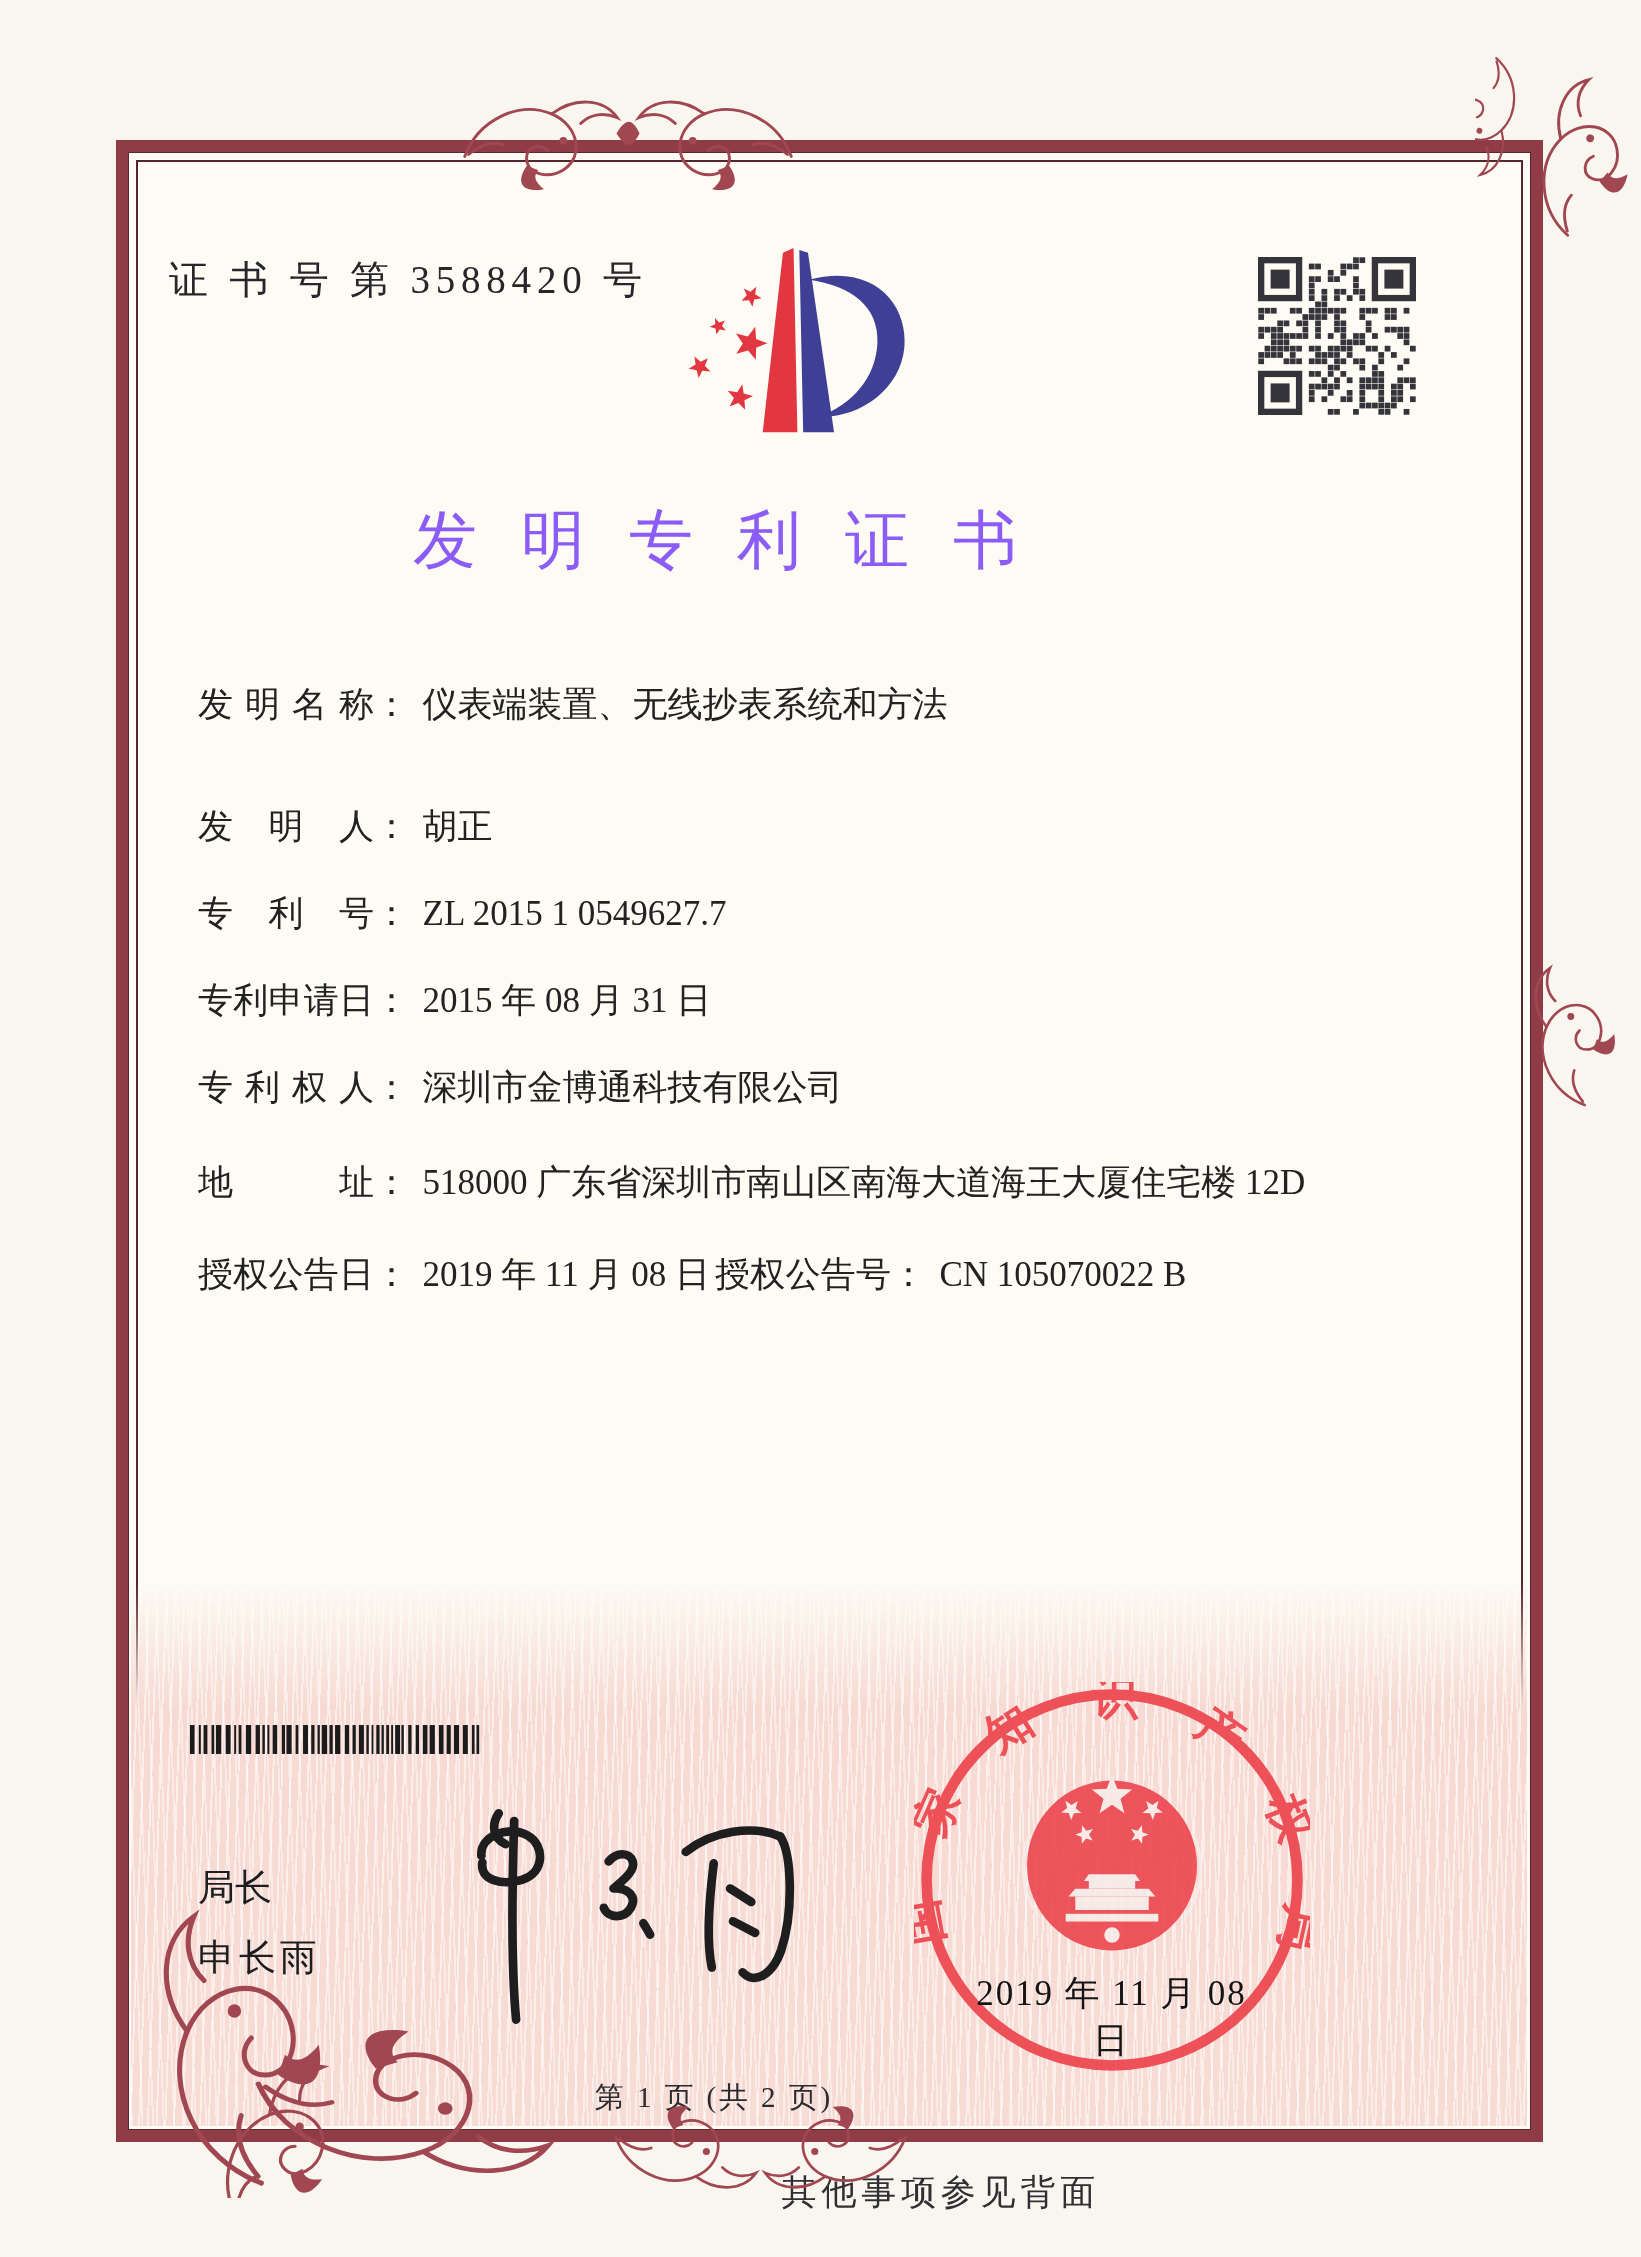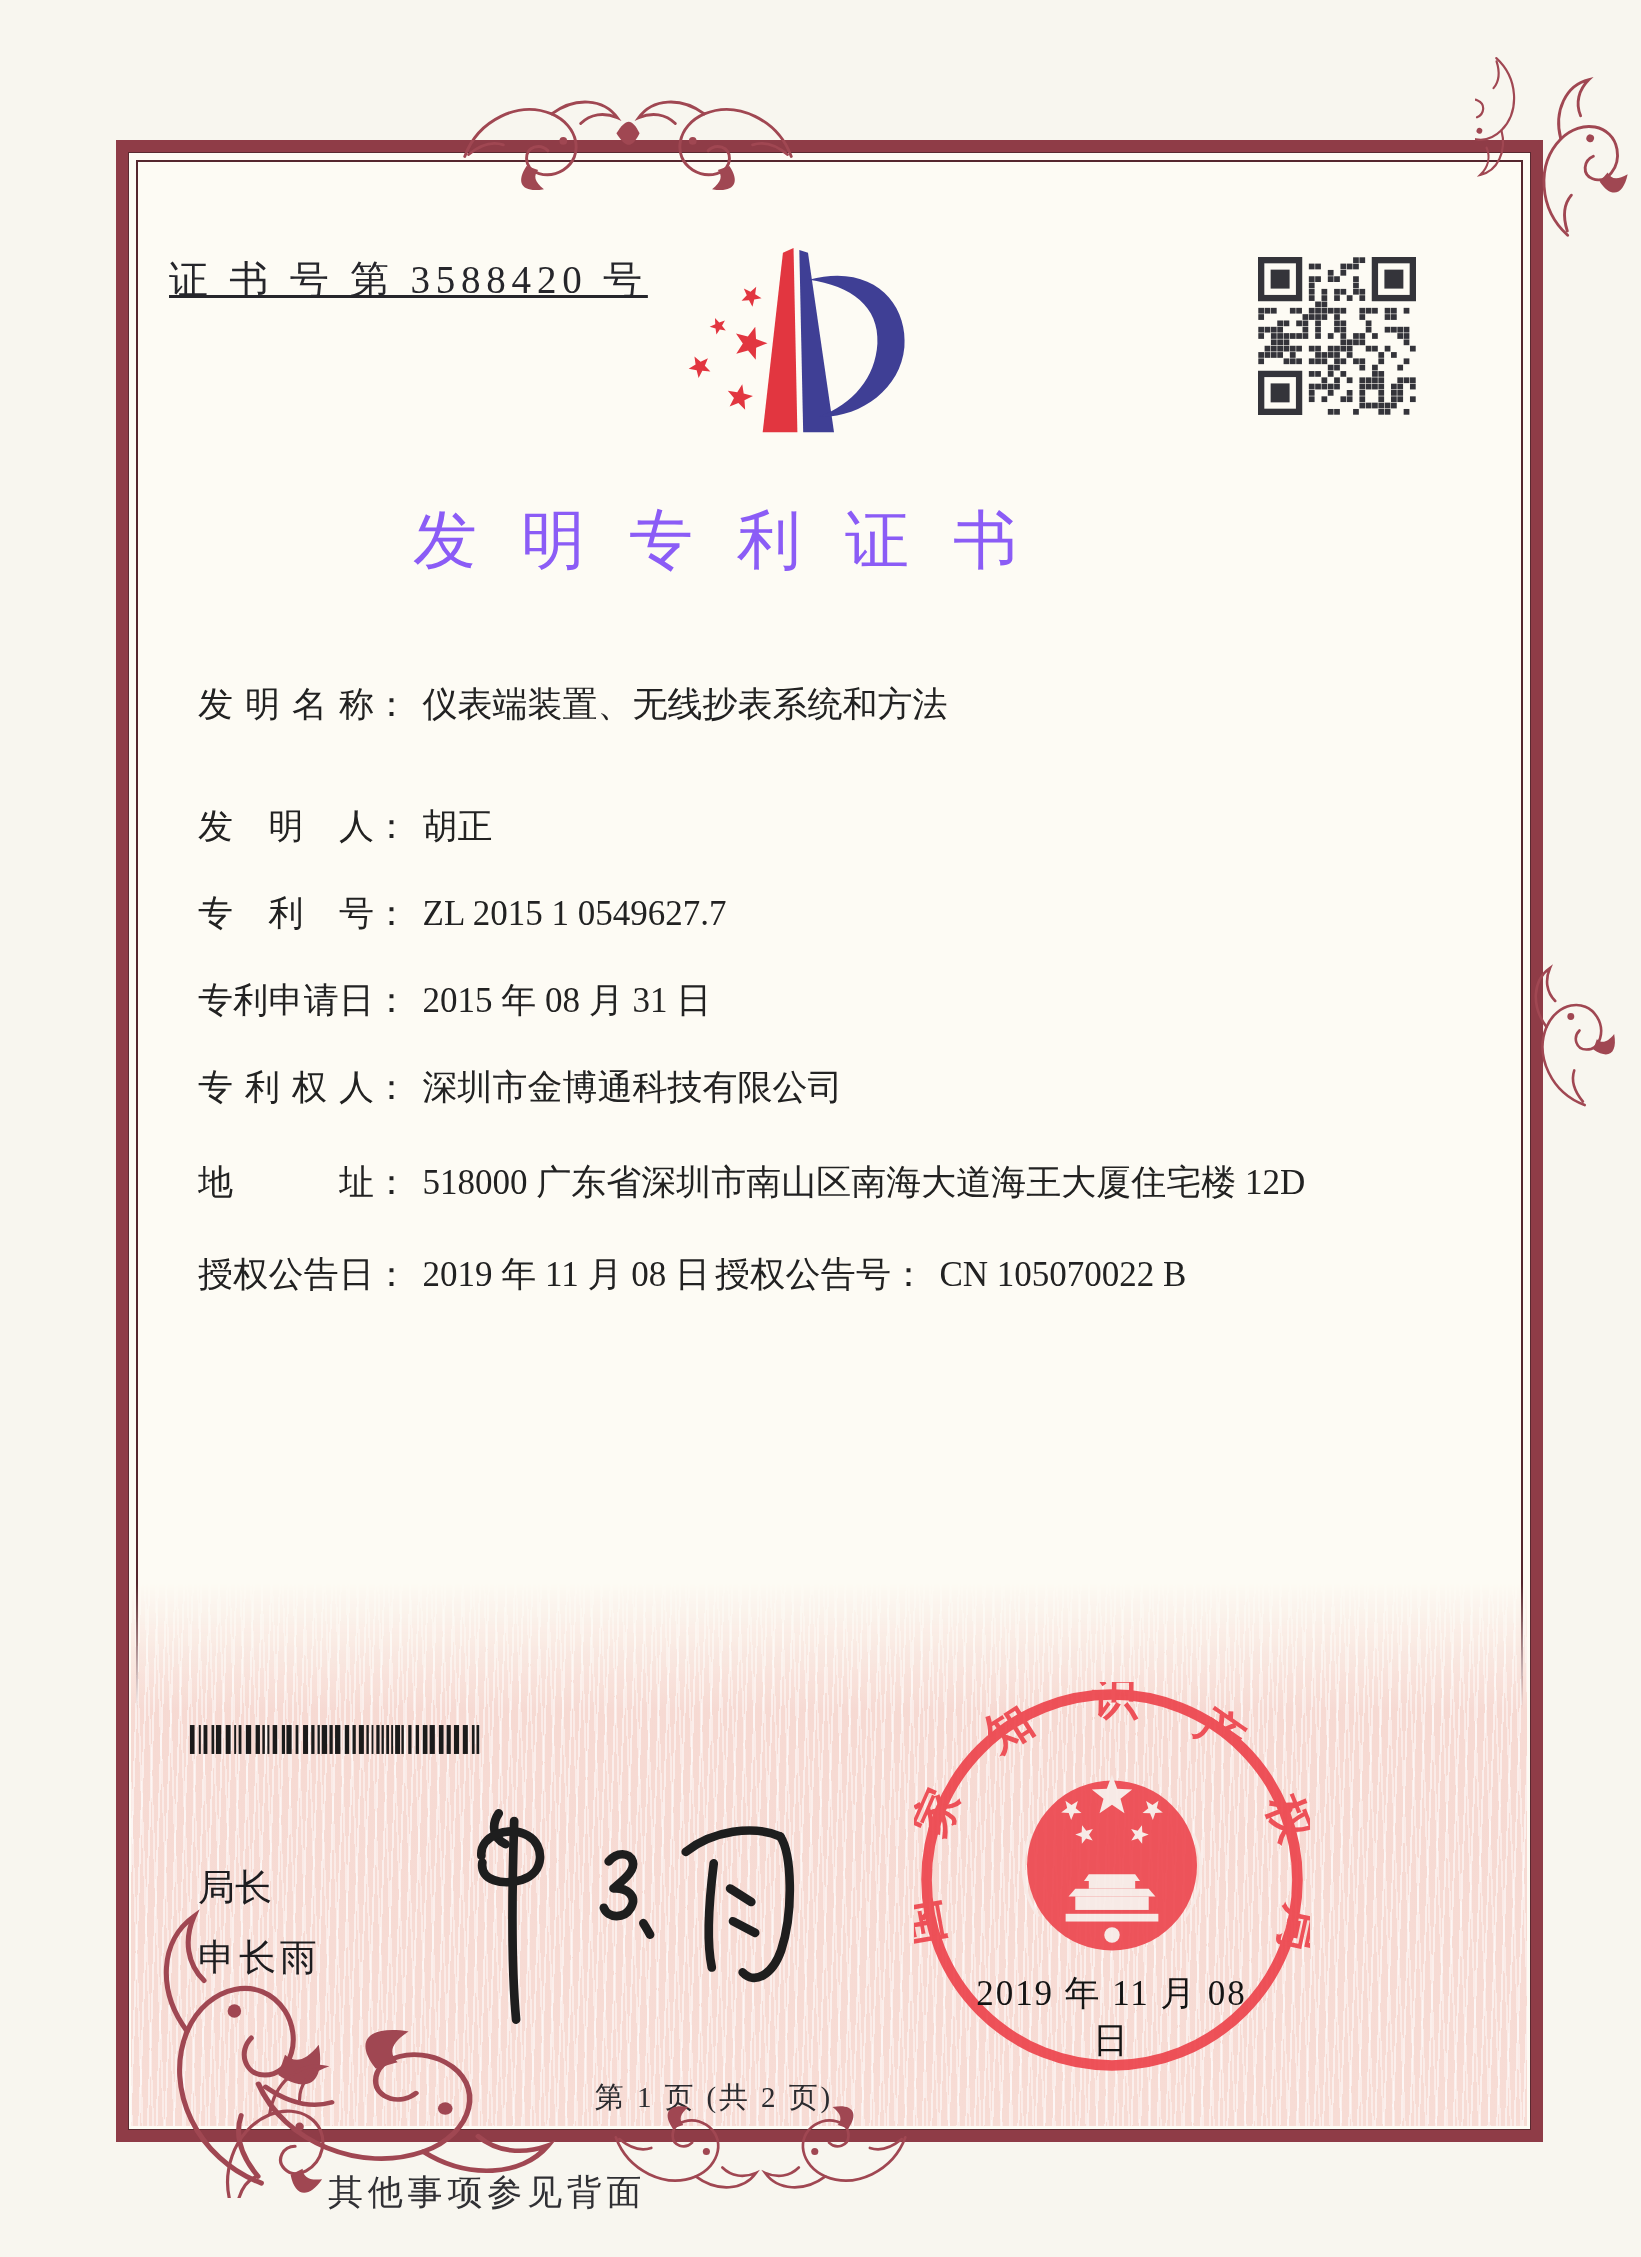--- a/index.html
+++ b/index.html
@@ -12,33 +12,33 @@
   .frame::after{content:'';position:absolute;inset:0;box-shadow:inset 0 0 0 1px #5a2930;pointer-events:none;}
   
   .pinkzone{position:absolute;left:131px;top:1583px;width:1396px;height:543px;
     background:
       repeating-linear-gradient(92deg, rgba(255,255,255,.55) 0 1.9px, rgba(255,255,255,0) 1.9px 8.7px),
       repeating-linear-gradient(88deg, rgba(255,255,255,.45) 0 1.9px, rgba(255,255,255,0) 1.9px 10.6px),
       linear-gradient(#f6d9d2,#f7dcd5);
     -webkit-mask-image:linear-gradient(to bottom,transparent,#000 126px);
     mask-image:linear-gradient(to bottom,transparent,#000 126px);}
   
-  .cert-no{position:absolute;left:169px;top:253px;font-size:39px;letter-spacing:5.8px;color:#26262b;text-decoration:underline;}
+  .cert-no{position:absolute;left:169px;top:253px;font-size:39px;letter-spacing:5.8px;color:#26262b;}
   .title{position:absolute;left:413px;top:497px;font-size:64px;letter-spacing:44px;color:#8b5cf6;white-space:nowrap;}
   .frow{position:absolute;left:198px;white-space:nowrap;font-size:35px;color:#222;}
   .flabel{display:inline-flex;justify-content:space-between;width:176px;vertical-align:baseline;}
   .fcolon{display:inline-block;}
   .fvalue{margin-left:13.5px;}
   .row7b{position:absolute;left:517px;top:0;}
   .bodytext{position:absolute;left:193px;top:1325px;width:1267px;font-size:32px;line-height:47px;color:#232326;text-align:justify;}
   .bodytext p{margin:0;text-indent:2.1em;}
   .signer-title{position:absolute;left:198px;top:1863px;font-size:37px;color:#1d1d20;}
   .signer-name{position:absolute;left:198px;top:1933px;font-size:37px;letter-spacing:3.9px;color:#1d1d20;}
   .footer-page{position:absolute;left:328px;top:2078px;width:772px;text-align:center;font-size:29px;letter-spacing:2.9px;color:#2b2b2f;}
-  .back-note{position:absolute;left:328px;top:2169px;width:772px;text-align:left;font-size:35px;letter-spacing:4.8px;color:#303034;}
+  .back-note{position:absolute;left:328px;top:2169px;width:772px;text-align:right;font-size:35px;letter-spacing:4.8px;color:#303034;}
   .seal-date{position:absolute;left:961px;top:1970px;width:301px;text-align:center;font-size:35px;letter-spacing:1.9px;color:#141414;z-index:6;}
   
   .logo{position:absolute;left:674px;top:243px;z-index:2;}
   .qr{position:absolute;left:1258px;top:257px;z-index:2;}
   .barcode{position:absolute;left:188px;top:1725px;z-index:3;}
   .signature{position:absolute;left:423px;top:1794px;z-index:4;}
   .seal{position:absolute;left:914px;top:1682px;z-index:5;opacity:.92;}
   .orn{position:absolute;z-index:7;pointer-events:none;}
   .orn-topcenter{left:454px;top:83px;}
   .orn-topright{left:1475px;top:50px;}

